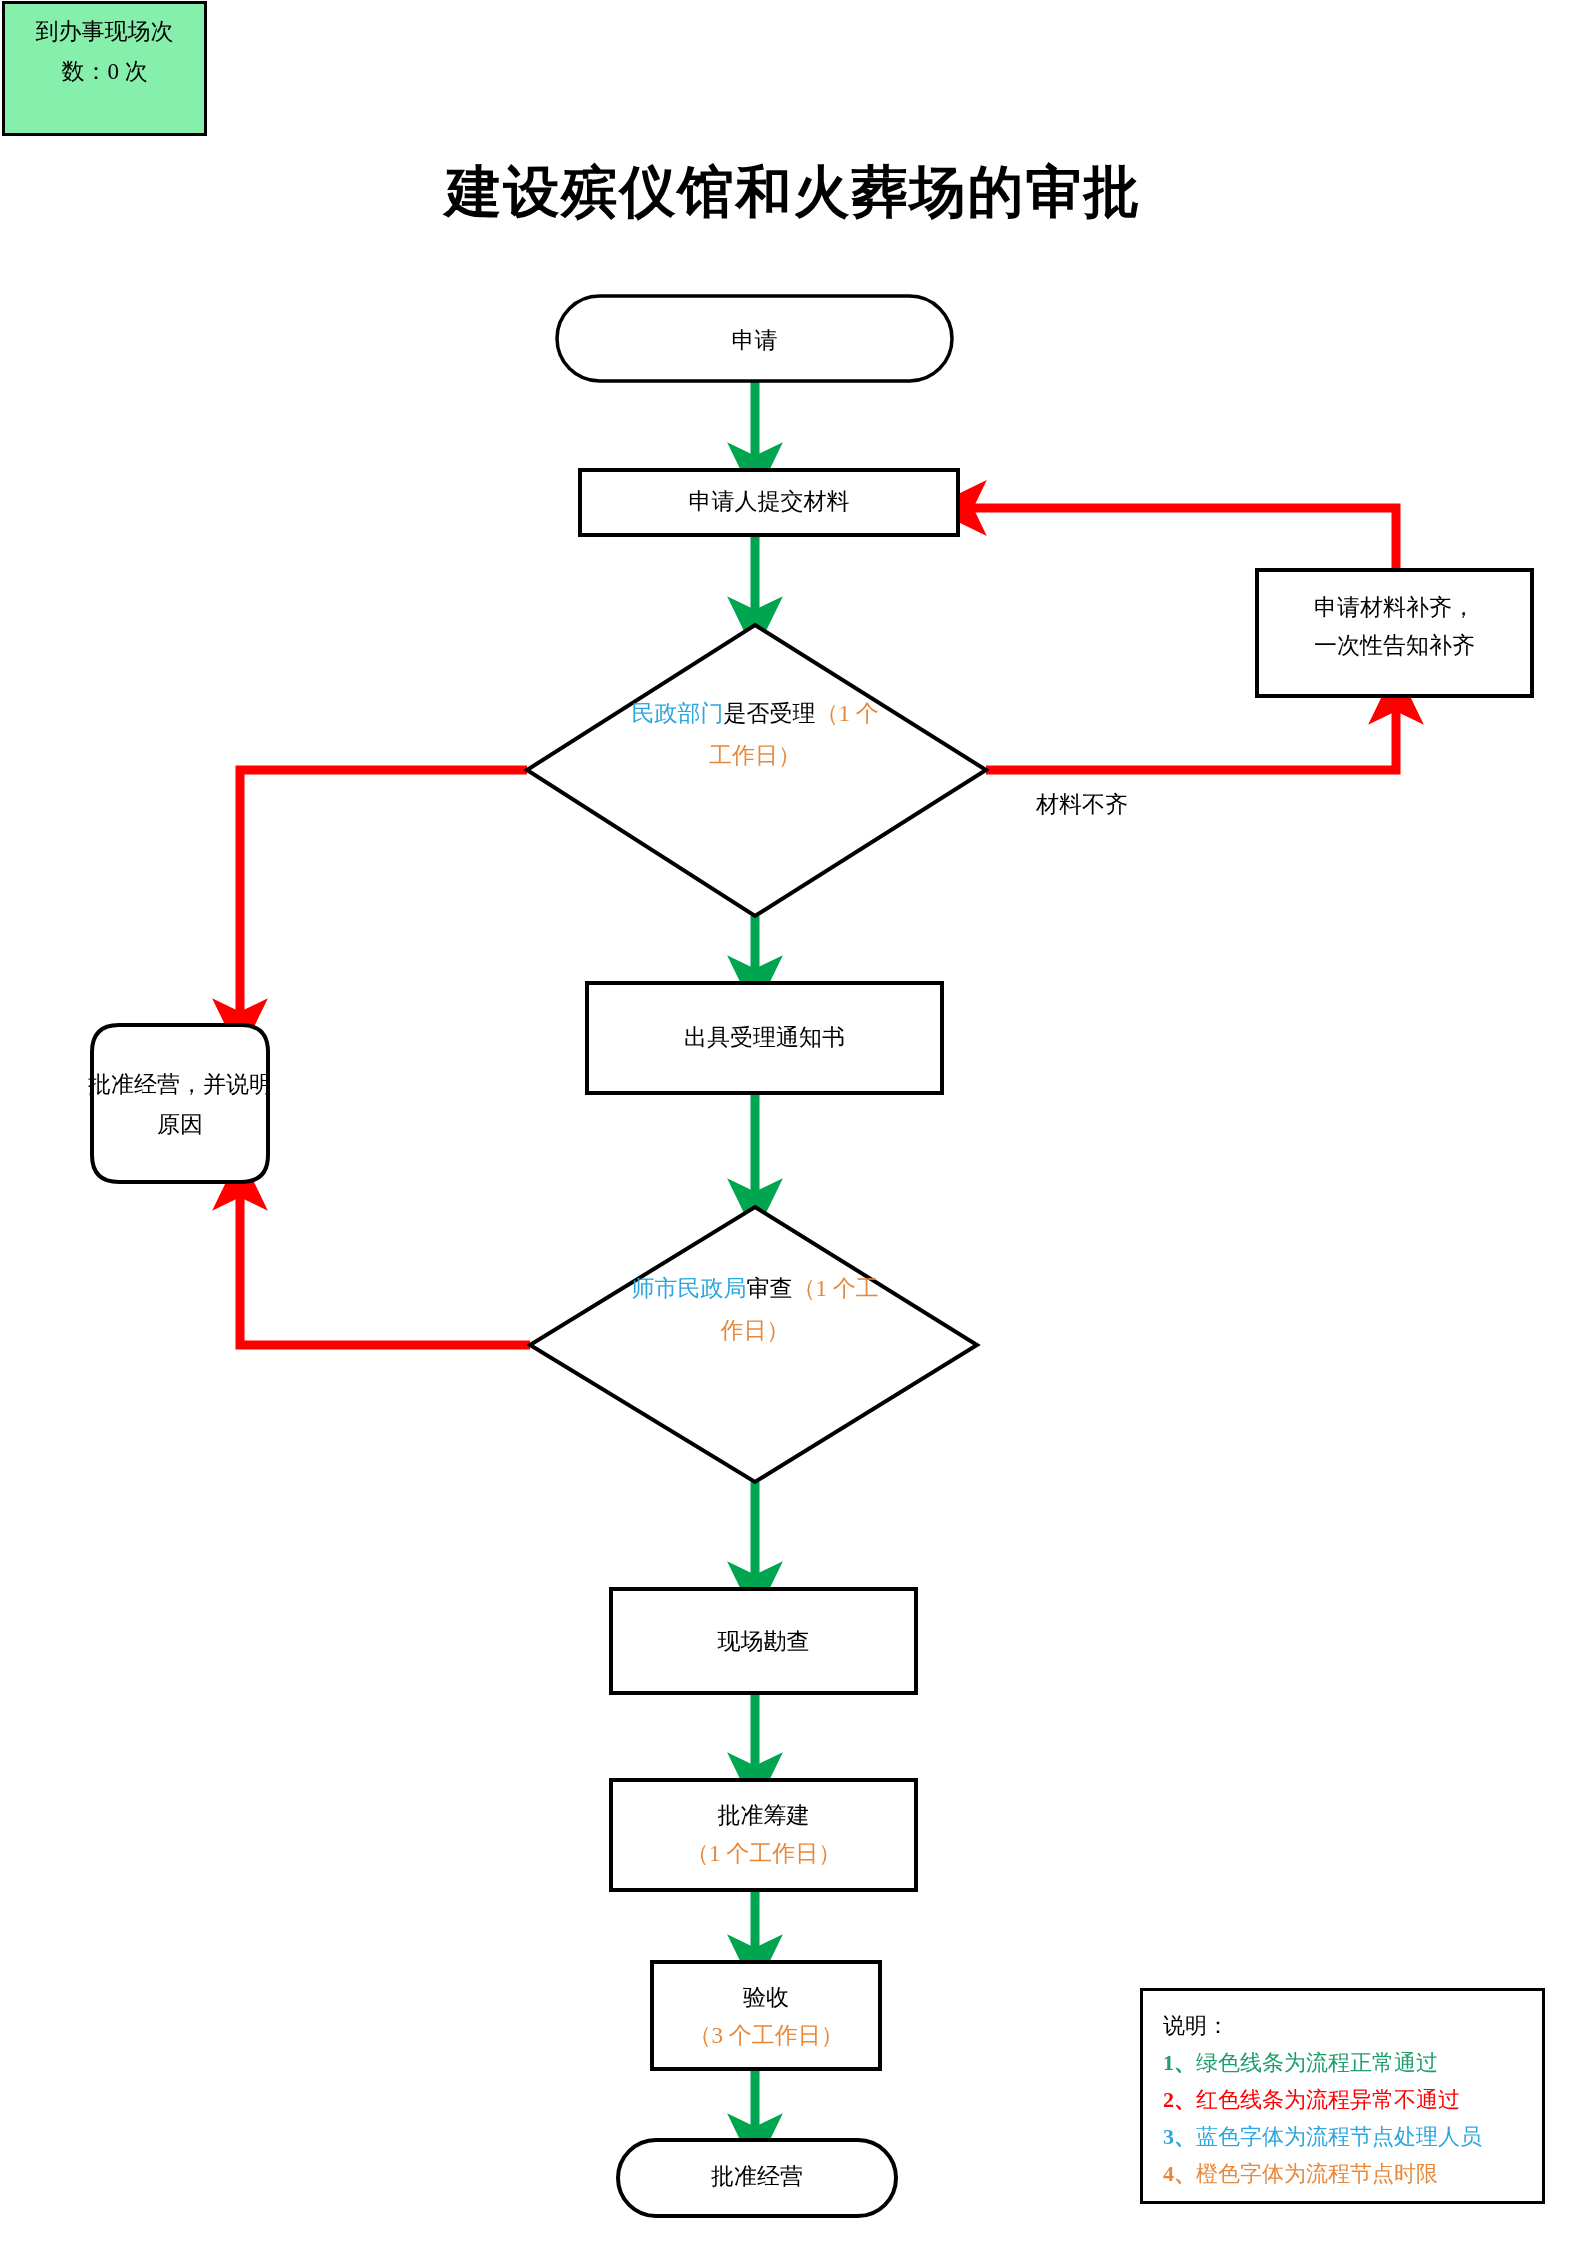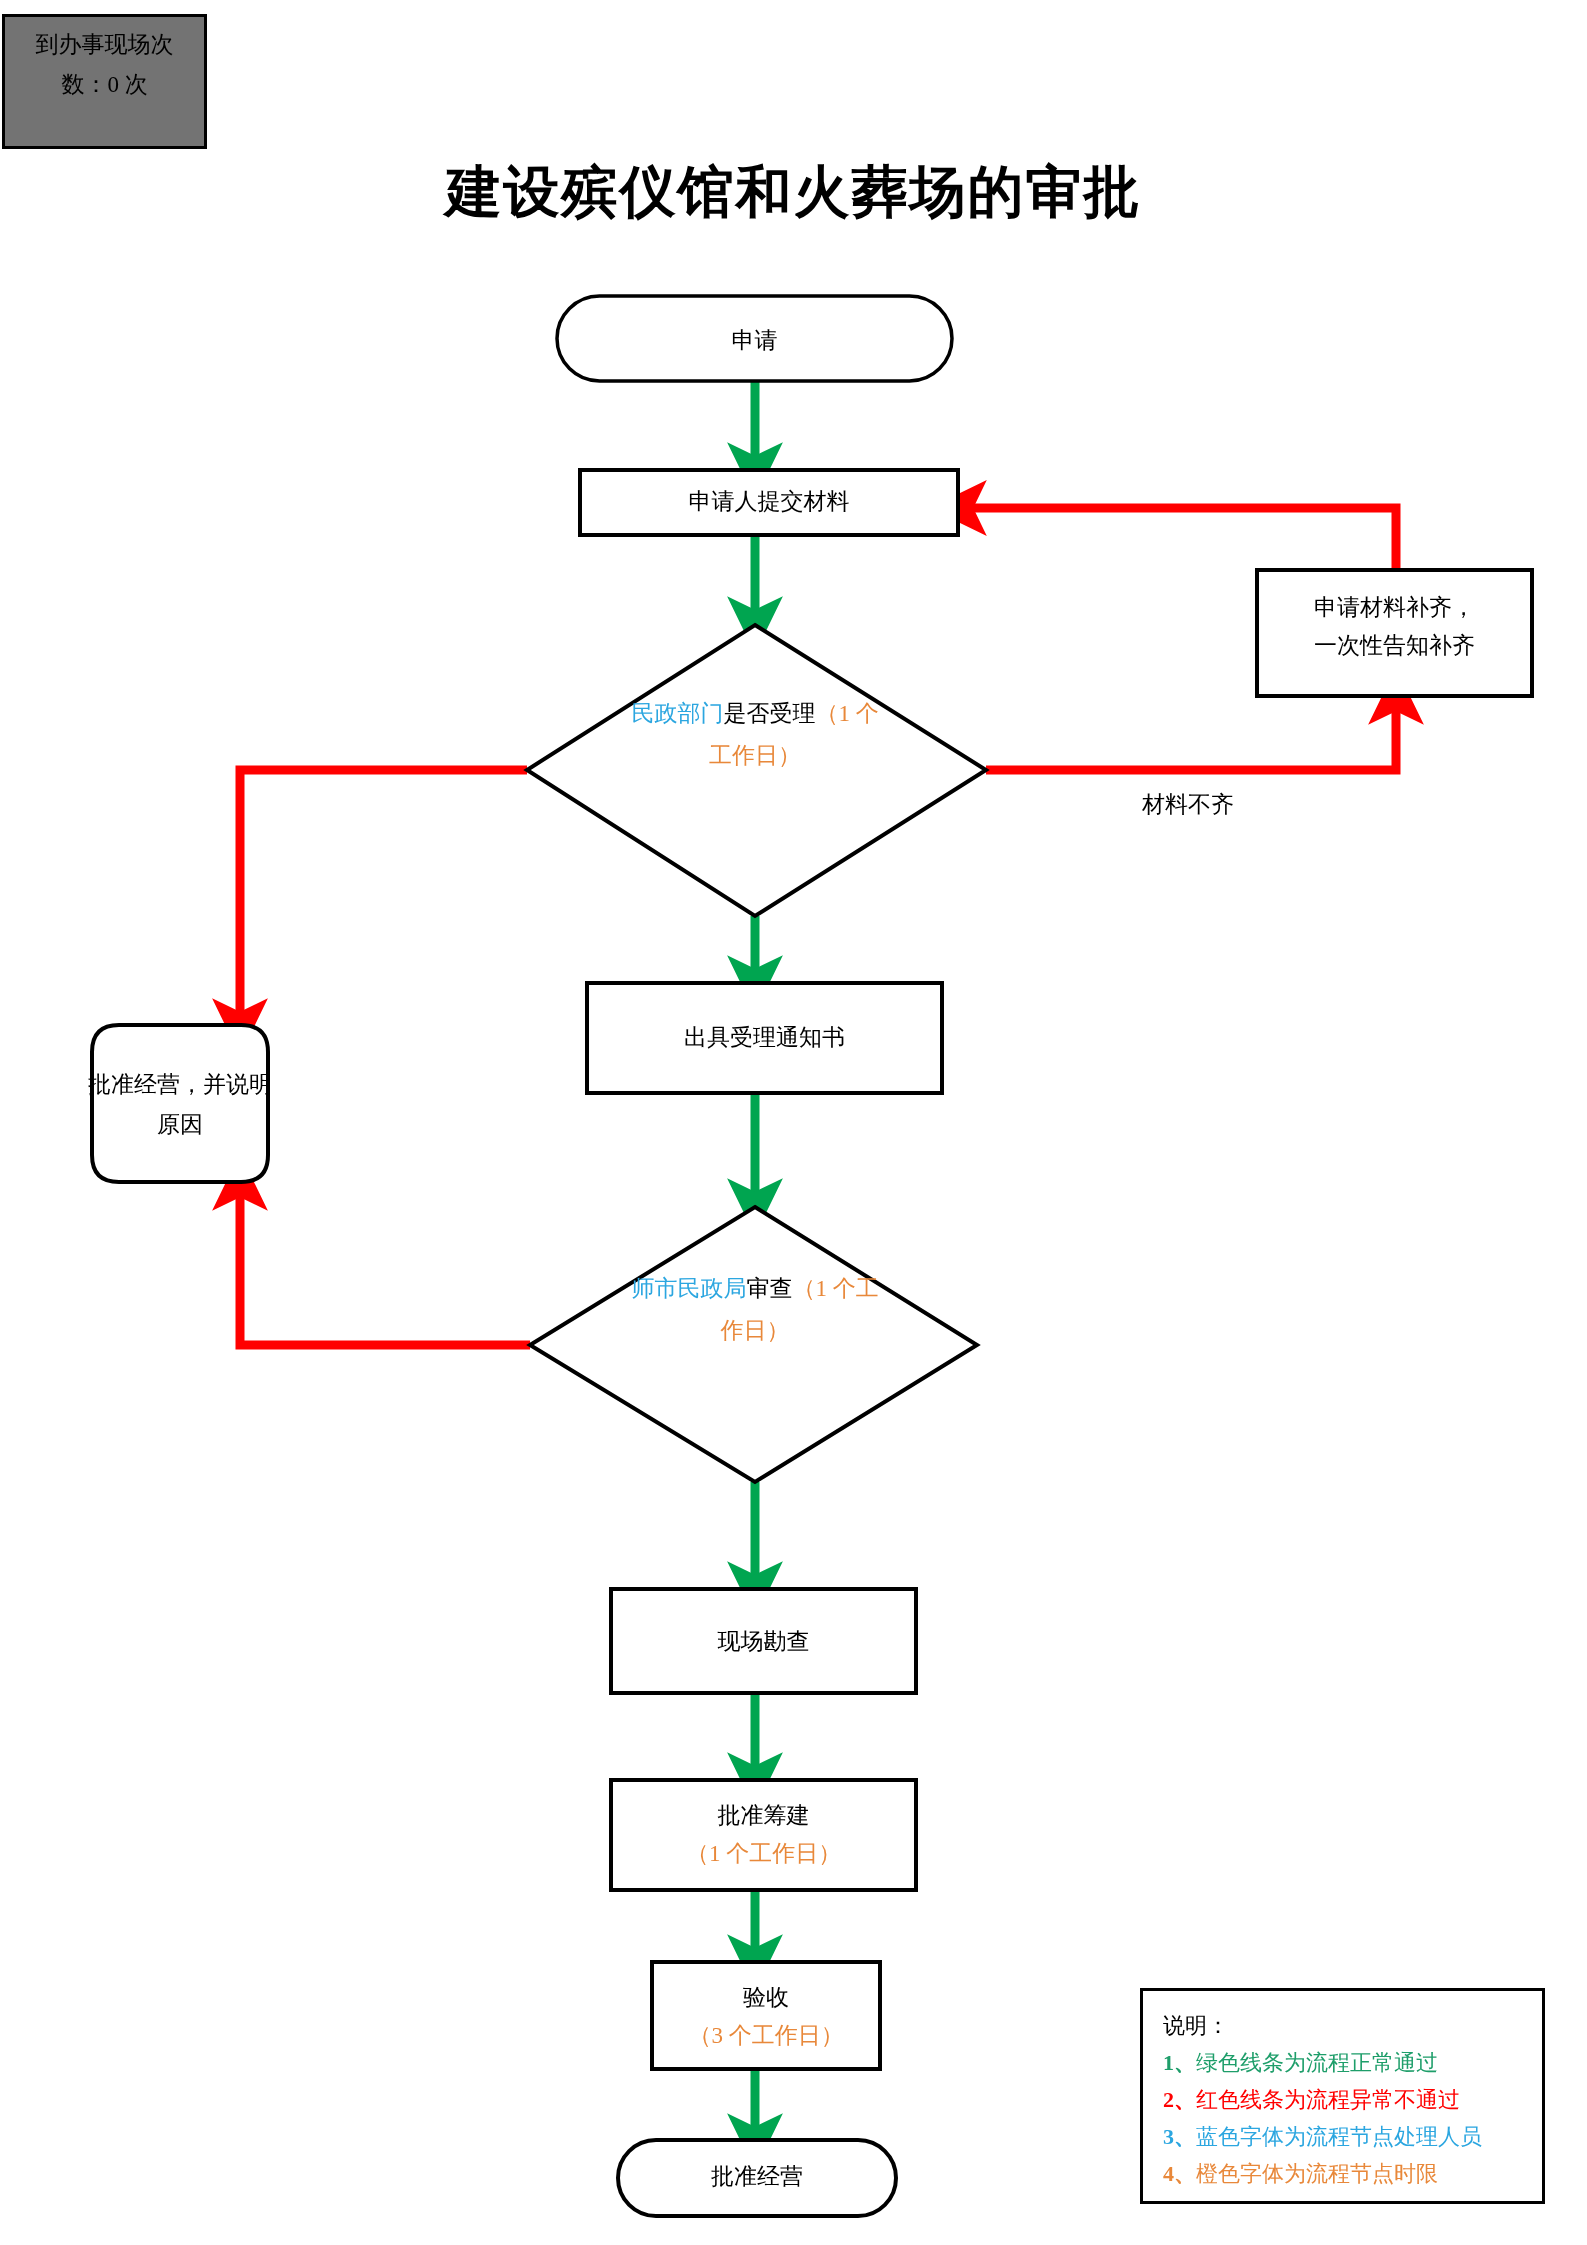--- a/index.html
+++ b/index.html
@@ -19,26 +19,26 @@
     position: absolute;
     inset: 0;
     width: 1587px;
     height: 2245px;
   }
 
   
   .counter-box {
     position: absolute;
     left: 2px;
-    top: 14px;
+    top: 1px;
     width: 205px;
     height: 135px;
     border: 3px solid #000000;
     box-sizing: border-box;
-    background: #737373;
+    background: #86efac;
   }
   .counter-line {
     text-align: center;
     font-size: 23px;
     line-height: 40px;
     color: #000000;
     white-space: nowrap;
   }
   .counter-line.l1 { margin-top: 8px; }
 
@@ -203,21 +203,21 @@
     <div class="orange">（1 个工作日）</div>
   </div>
 
   <div class="node-text" style="left:652px; top:1979px; width:228px;">
     <div>验收</div>
     <div class="orange">（3 个工作日）</div>
   </div>
 
   <div class="node-text" style="left:618px; top:2158px; width:278px;">批准经营</div>
 
-  <div class="edge-label" style="left:1142px; top:789px;">材料不齐</div>
+  <div class="edge-label" style="left:1036px; top:789px;">材料不齐</div>
 
   <div class="legend-box">
     <div class="legend-title">说明：</div>
     <div class="legend-item">
       <span class="legend-num green">1、</span><span class="green">绿色线条为流程正常通过</span>
     </div>
     <div class="legend-item">
       <span class="legend-num red">2、</span><span class="red">红色线条为流程异常不通过</span>
     </div>
     <div class="legend-item">

